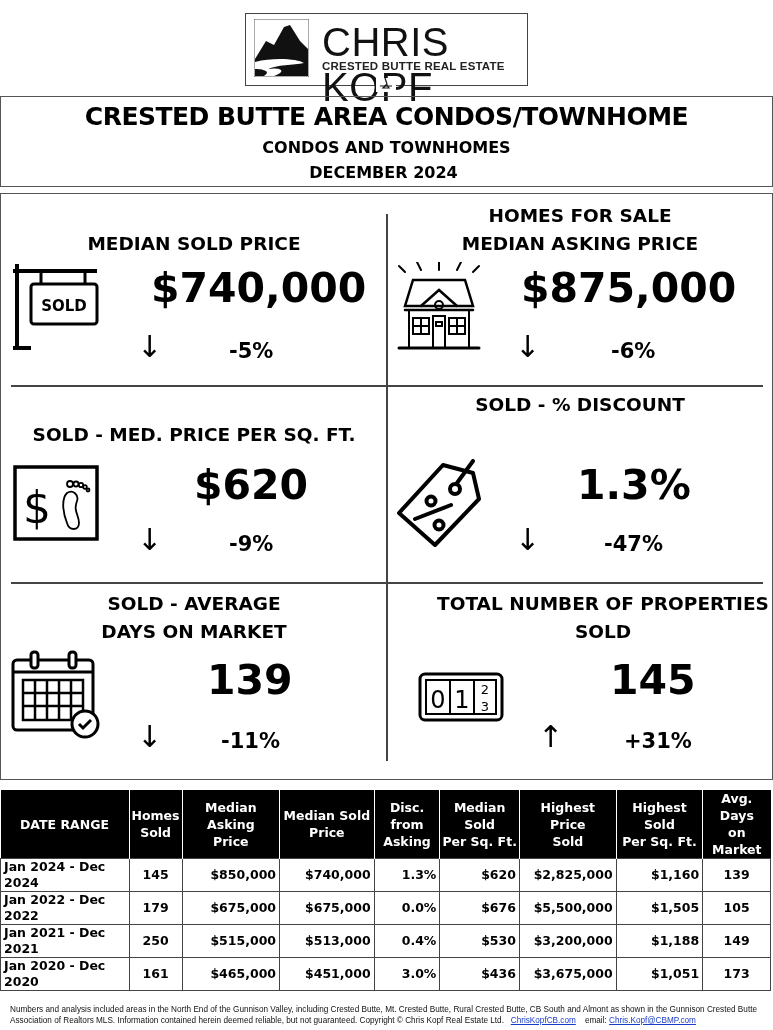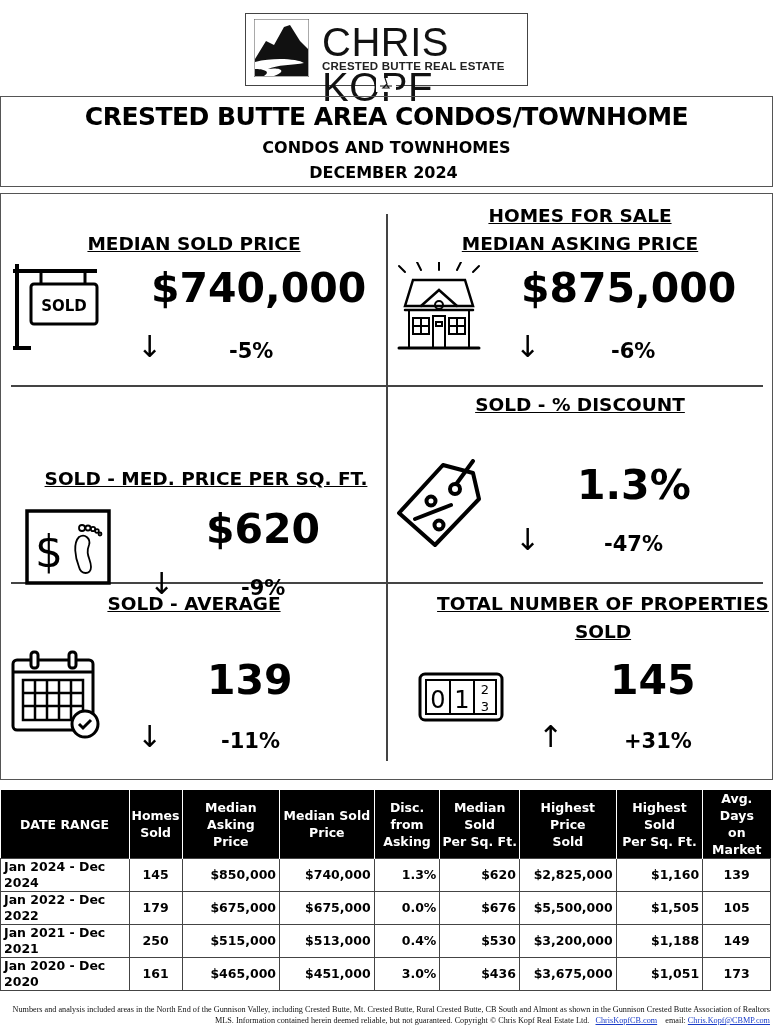--- a/index.html
+++ b/index.html
@@ -19,36 +19,36 @@
   #titlebox .t1 { position:absolute; left:0; right:0; top:5px; font-size:25px; letter-spacing:-0.5px; }
   #titlebox .t2 { position:absolute; left:0; right:0; top:41px; font-size:16px; }
   #titlebox .t3 { position:absolute; left:0; right:6px; top:66px; font-size:16px; }
 
   
   #metrics { left:0; top:193px; width:773px; height:587px; border:1.5px solid #555; box-sizing:border-box; }
   .vdiv { position:absolute; left:385px; top:20px; width:1.5px; height:547px; background:#444; }
   .hdiv { position:absolute; left:10px; width:752px; height:1.5px; background:#444; }
 
   .cell { position:absolute; width:386px; height:195px; }
-  .cell .label { position:absolute; left:0; right:0; text-align:center; font-size:18.5px; line-height:28px;text-decoration:underline; }
+  .cell .label { position:absolute; left:0; right:0; text-align:center; font-size:18.5px; line-height:28px; }
   .cell .value { position:absolute; font-size:41px; }
   .cell .arrow { position:absolute; font-size:30px; font-family:"DejaVu Sans", sans-serif; font-weight:normal; }
   .cell .pct { position:absolute; font-size:21px; }
   .cell .icon { position:absolute; }
 
   
   #table { left:0; top:790px; width:771px; border-collapse:collapse; font-size:12.5px; }
   #table th { background:#000; color:#fff; border-left:1.5px solid #fff; padding:0 2px; line-height:17px; font-size:12.5px; }
   #table th:first-child { border-left:none; }
   #table td { border:1px solid #444; padding:0 3px; height:17px; line-height:16px; }
   #table td.c { text-align:center; }
   #table td.r { text-align:right; }
   #table td.l { text-align:left; }
 
-  #footer { left:10px; top:1004px; width:760px; font-size:8.2px; line-height:11px; color:#111; font-family:Liberation Serif, serif;text-align:right; }
+  #footer { left:10px; top:1004px; width:760px; font-size:8.2px; line-height:11px; color:#111; font-family:Liberation Sans, sans-serif; }
   #footer a { color:#1a3cc8; text-decoration:underline; }
 </style>
 </head>
 <body>
 
 <div id="logo" class="abs">
   <svg class="mtn" viewBox="0 0 55 58">
     <rect x="0" y="0" width="55" height="58" fill="#fff" stroke="#555" stroke-width="1"></rect>
     <path d="M1 40 L12 22 L20 26 L30 8 L36 6 L46 22 L54 30 L54 57 L1 57 Z" fill="#111"></path>
     <path d="M1 43 C20 38 44 40 50 44 C40 46 22 46 14 50 C26 48 34 52 20 57 L10 57 C18 52 8 50 1 50 Z" fill="#fff"></path>
@@ -113,21 +113,21 @@
         <rect x="38" y="54" width="12" height="32"></rect>
         <rect x="41" y="60" width="6" height="4"></rect>
         <line x1="4" y1="86" x2="84" y2="86" stroke-width="3"></line>
       </g>
     </svg>
     <div class="value cal" style="left:134px; top:70px;">$875,000</div>
     <div class="arrow" style="left:128px; top:135px;">↓</div>
     <div class="pct cal" style="left:224px; top:145px;">-6%</div>
   </div>
 
-  <div class="cell" style="left:12px; top:193px;margin-top:44px;">
+  <div class="cell" style="left:0; top:193px;">
     <div class="label cal" style="top:34px;">SOLD - MED. PRICE PER SQ. FT.</div>
     <svg class="icon" style="left:12px; top:78px;" width="86" height="76" viewBox="0 0 86 76">
       <rect x="2" y="2" width="82" height="72" fill="#fff" stroke="#000" stroke-width="3.5"></rect>
       <text x="24" y="58" text-anchor="middle" font-family="DejaVu Sans, sans-serif" font-size="44" font-weight="normal">$</text>
       <g fill="none" stroke="#000" stroke-width="1.8">
         <path d="M54 28 C48 34 50 48 54 58 C56 66 66 66 66 58 C66 50 60 46 64 36 C66 30 60 24 54 28 Z"></path>
         <circle cx="57" cy="19" r="3"></circle>
           <circle cx="63" cy="19" r="2.5"></circle>
           <circle cx="68" cy="20" r="2.2"></circle>
           <circle cx="72" cy="22" r="1.8"></circle>
@@ -151,20 +151,21 @@
         <line x1="22" y1="60" x2="58" y2="46"></line>
       </g>
     </svg>
     <div class="value cal" style="left:190px; top:74px;">1.3%</div>
     <div class="arrow" style="left:128px; top:135px;">↓</div>
     <div class="pct cal" style="left:217px; top:145px;">-47%</div>
   </div>
 
   <div class="cell" style="left:0; top:390px;">
     <div class="label cal" style="top:6px;">SOLD - AVERAGE</div>
+    <div class="label cal" style="top:34px;">DAYS ON MARKET</div>
     <svg class="icon" style="left:10px; top:66px;" width="90" height="90" viewBox="0 0 90 90">
       <g stroke="#000" stroke-width="3" fill="none">
         <rect x="2" y="10" width="80" height="70" rx="4"></rect>
         <line x1="2" y1="22" x2="82" y2="22"></line>
         <rect x="20" y="2" width="7" height="16" rx="3" fill="#fff"></rect>
         <rect x="58" y="2" width="7" height="16" rx="3" fill="#fff"></rect>
         <g stroke-width="2.5">
           <rect x="12" y="30" width="60" height="40"></rect>
           <line x1="24" y1="30" x2="24" y2="70"></line>
             <line x1="36" y1="30" x2="36" y2="70"></line>

